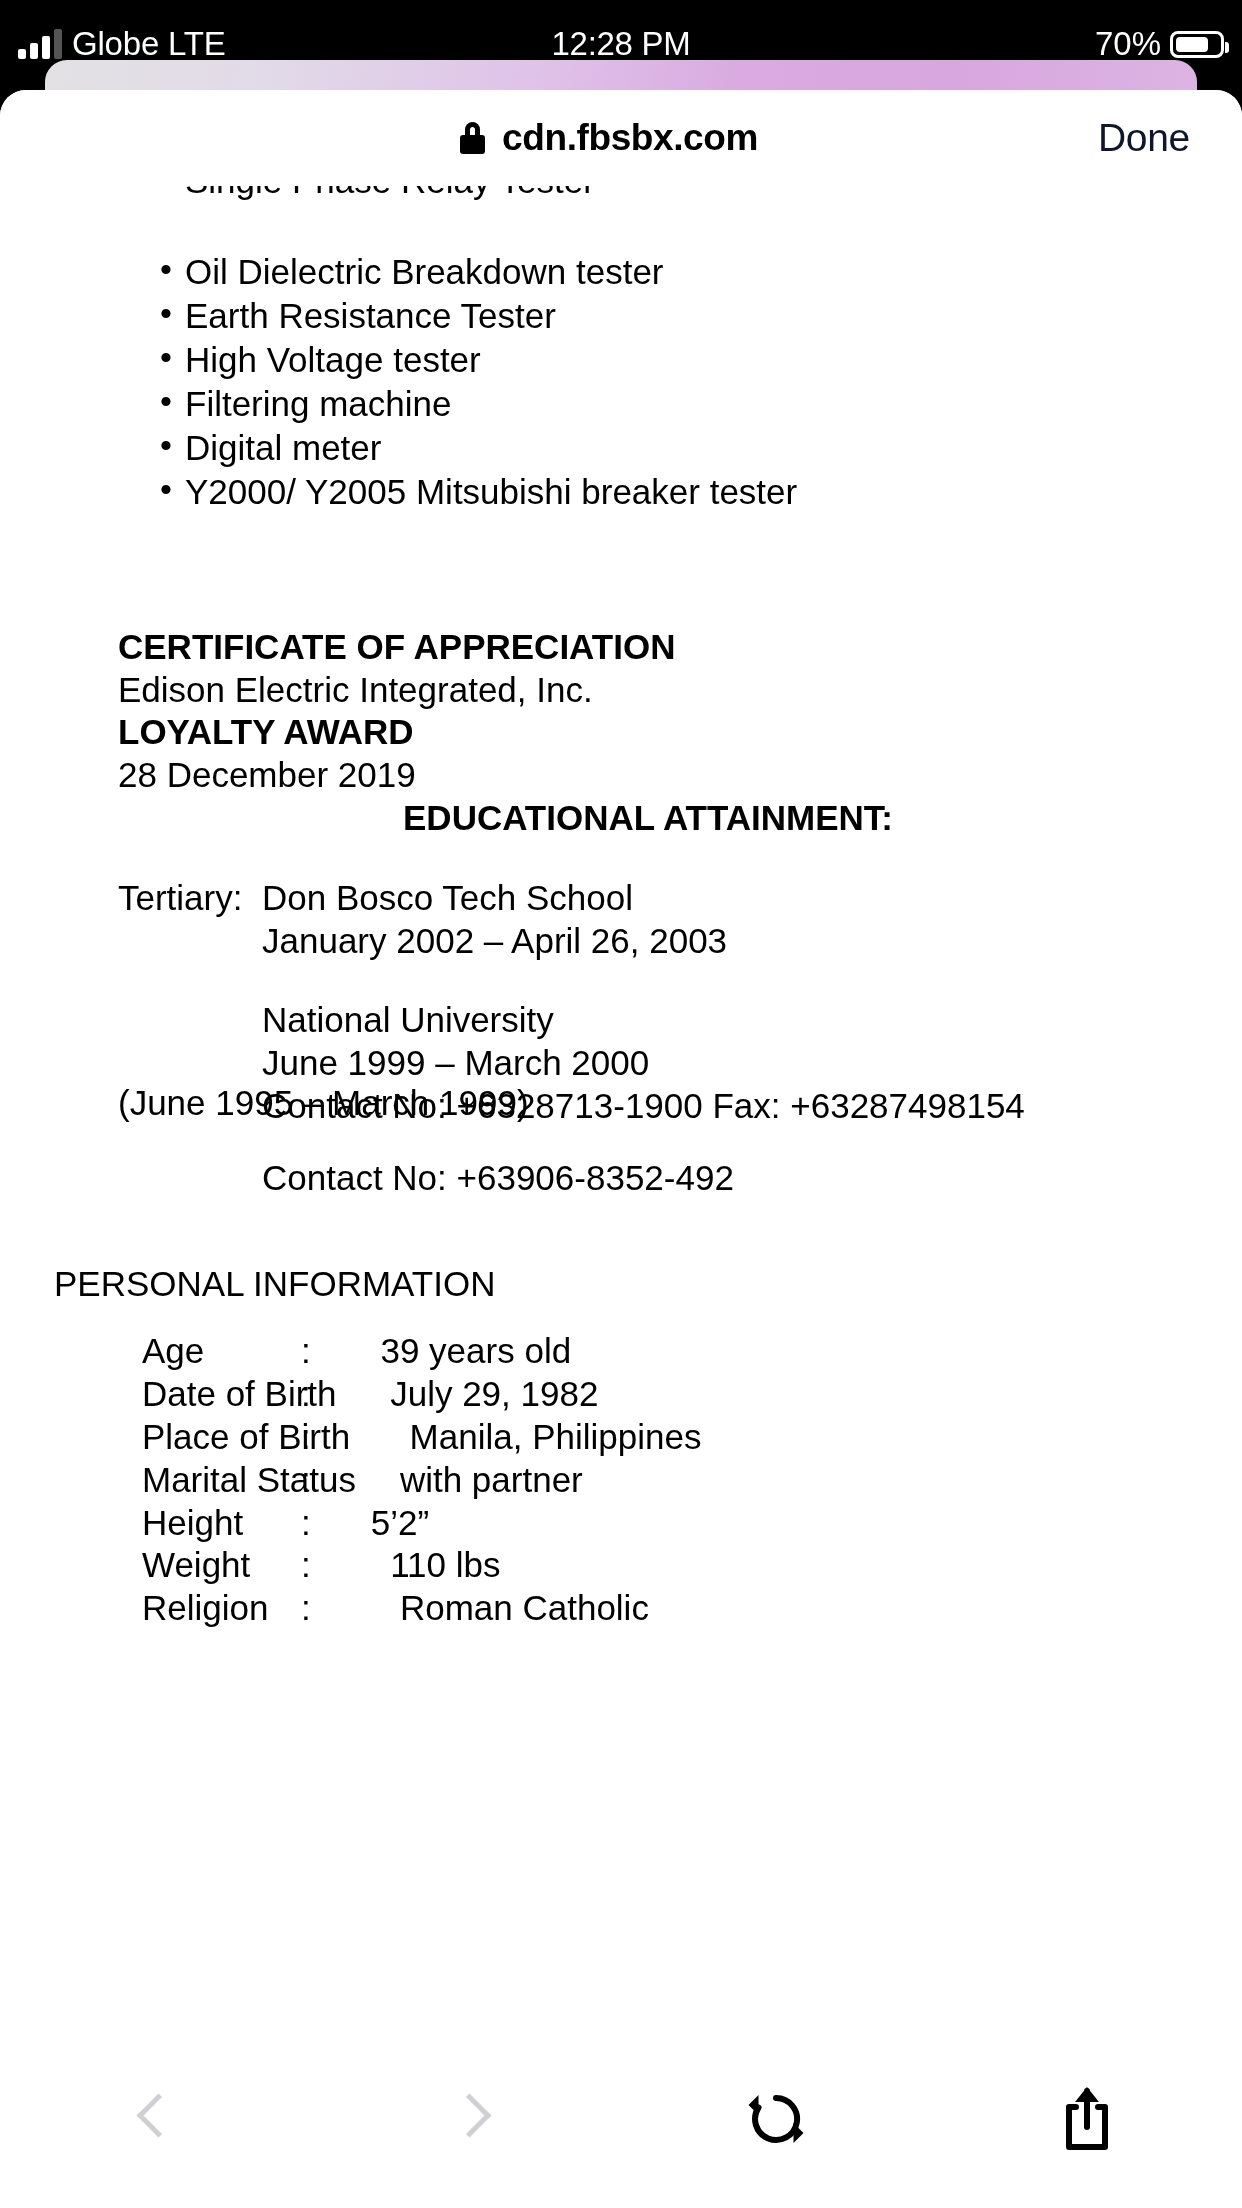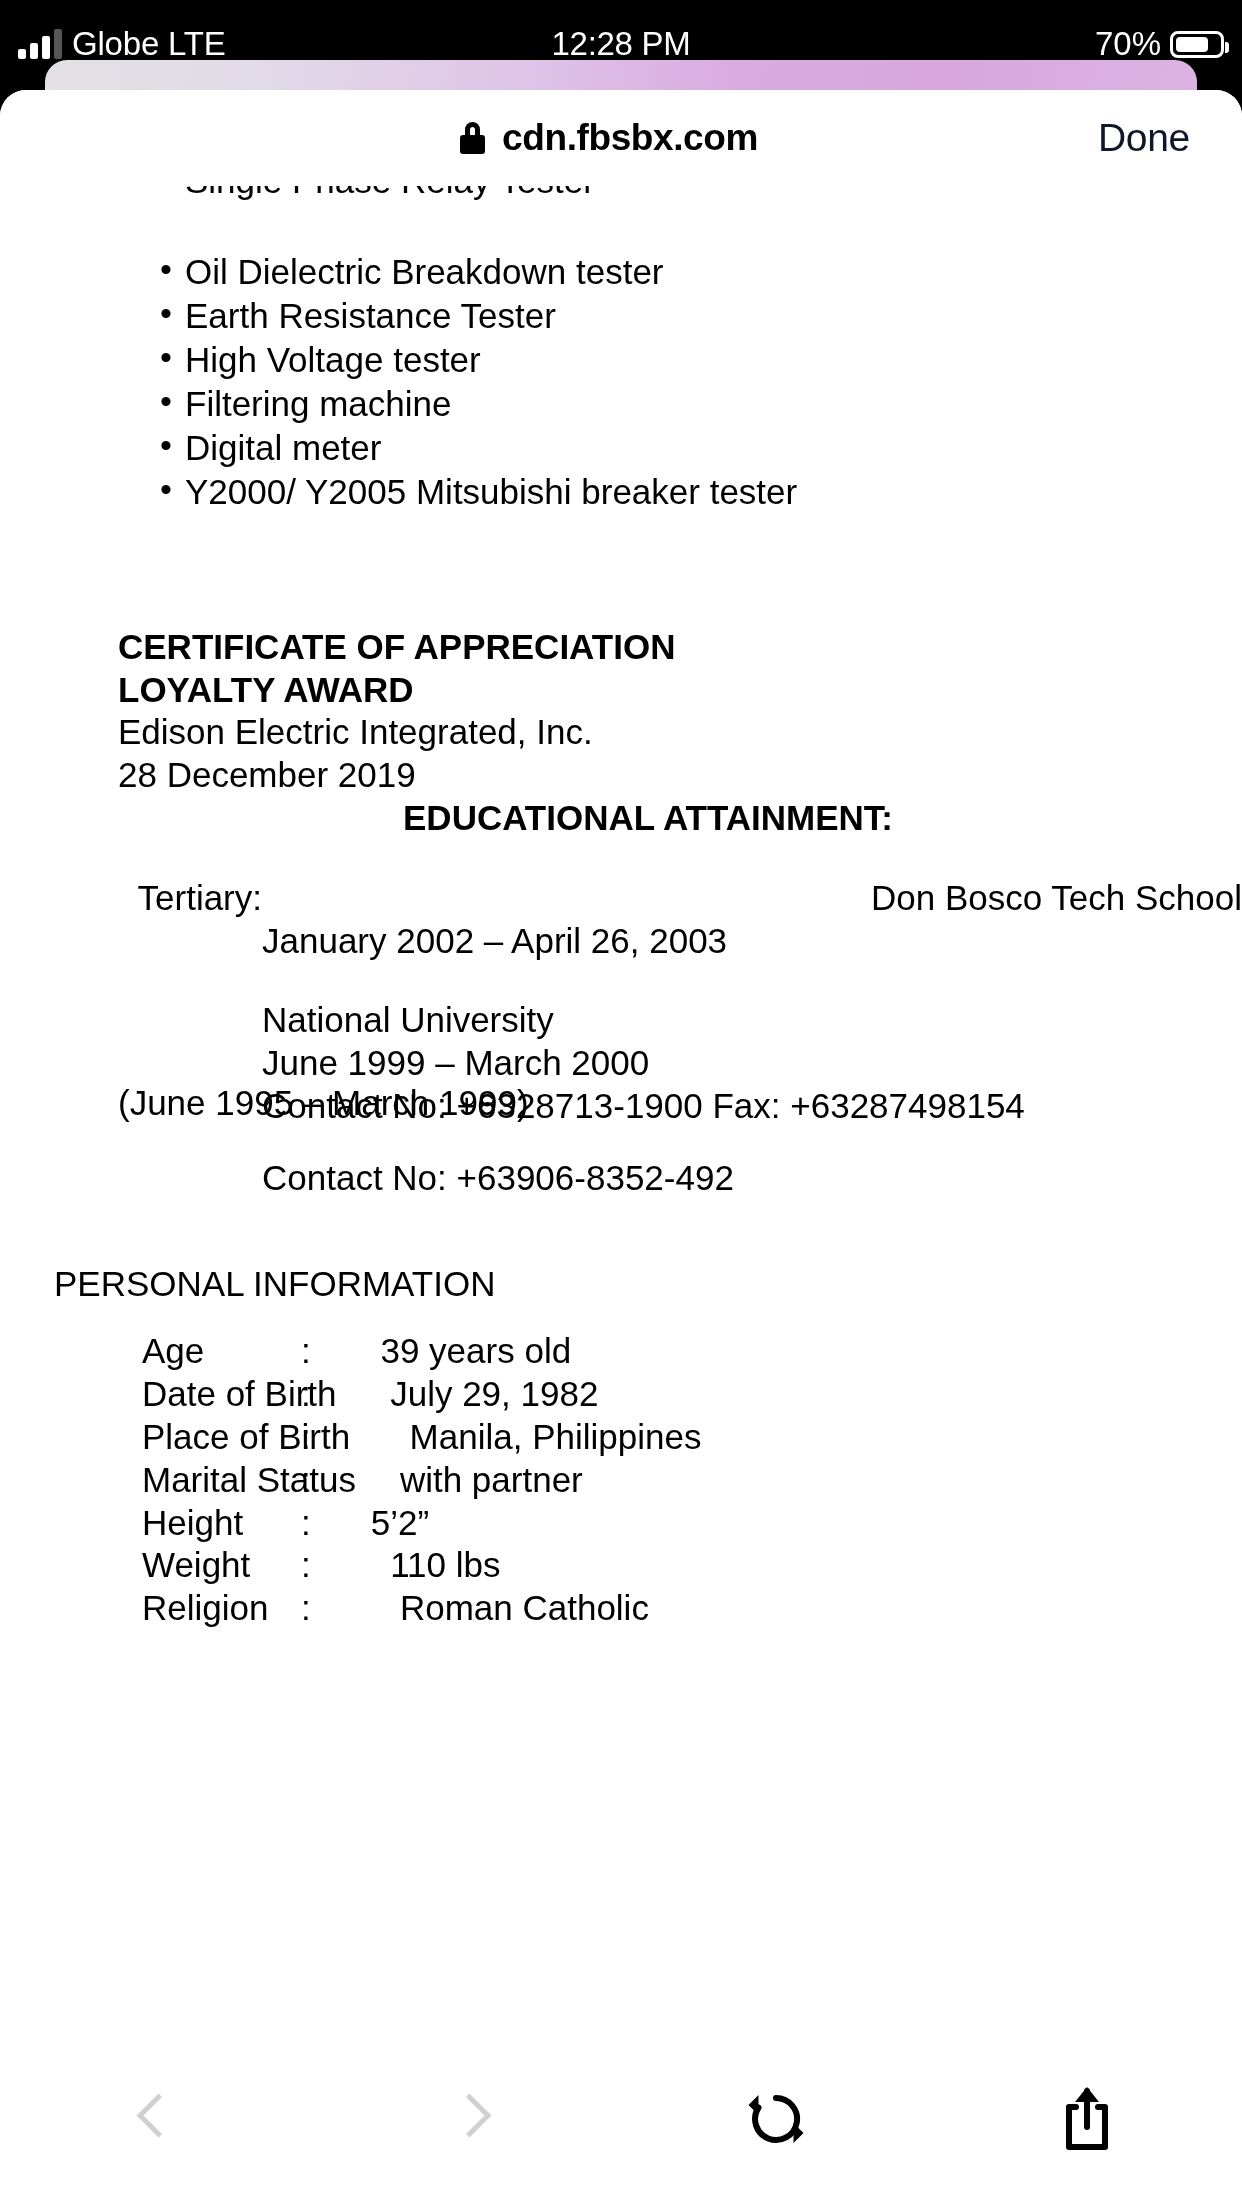--- a/index.html
+++ b/index.html
@@ -114,21 +114,21 @@
   }
 
   .block{ position:absolute; left:0; width:100%; }
   .b-cert{ top:440px; padding-left:118px; }
   .b-cert .ln{ font-size:35px; line-height:1.22; }
   .b-cert .bold{ font-weight:700; }
 
   .b-eduhead{ top:614px; padding-left:54px; font-weight:700; font-size:35px;text-align:center; }
 
   .b-edu{ top:690px; padding-left:118px; font-size:35px; }
-  .edu-row{ display:flex; line-height:1.23;text-align:right; }
+  .edu-row{ display:flex; line-height:1.23; }
   .edu-label{ width:144px; flex:0 0 144px; }
   .edu-val{ flex:1; }
   .indent{ padding-left:144px; line-height:1.23; }
   .gap{ height:36px; }
 
   .b-sec{ top:895px; padding-left:118px; font-size:35px; }
   .b-sec .sec-row{ display:flex; line-height:1.23; }
   .b-sec .sec-label{ width:190px; flex:0 0 190px; }
   .b-sec .sec-paren{ line-height:1.23; }
   .b-sec .sec-contact{ padding-left:144px; margin-top:32px; line-height:1.23; }
@@ -210,22 +210,22 @@
         <li>Oil Dielectric Breakdown tester</li>
         <li>Earth Resistance Tester</li>
         <li>High Voltage tester</li>
         <li>Filtering machine</li>
         <li>Digital meter</li>
         <li>Y2000/ Y2005 Mitsubishi breaker tester</li>
       </ul>
 
       <div class="block b-cert">
         <div class="ln bold">CERTIFICATE OF APPRECIATION</div>
+        <div class="ln">Edison Electric Integrated, Inc.</div>
         <div class="ln bold">LOYALTY AWARD</div>
-        <div class="ln">Edison Electric Integrated, Inc.</div>
         <div class="ln">28 December 2019</div>
       </div>
 
       <div class="block b-eduhead">EDUCATIONAL ATTAINMENT:</div>
 
       <div class="block b-edu">
         <div class="edu-row">
           <span class="edu-label">Tertiary:</span>
           <span class="edu-val">Don Bosco Tech School</span>
         </div>

